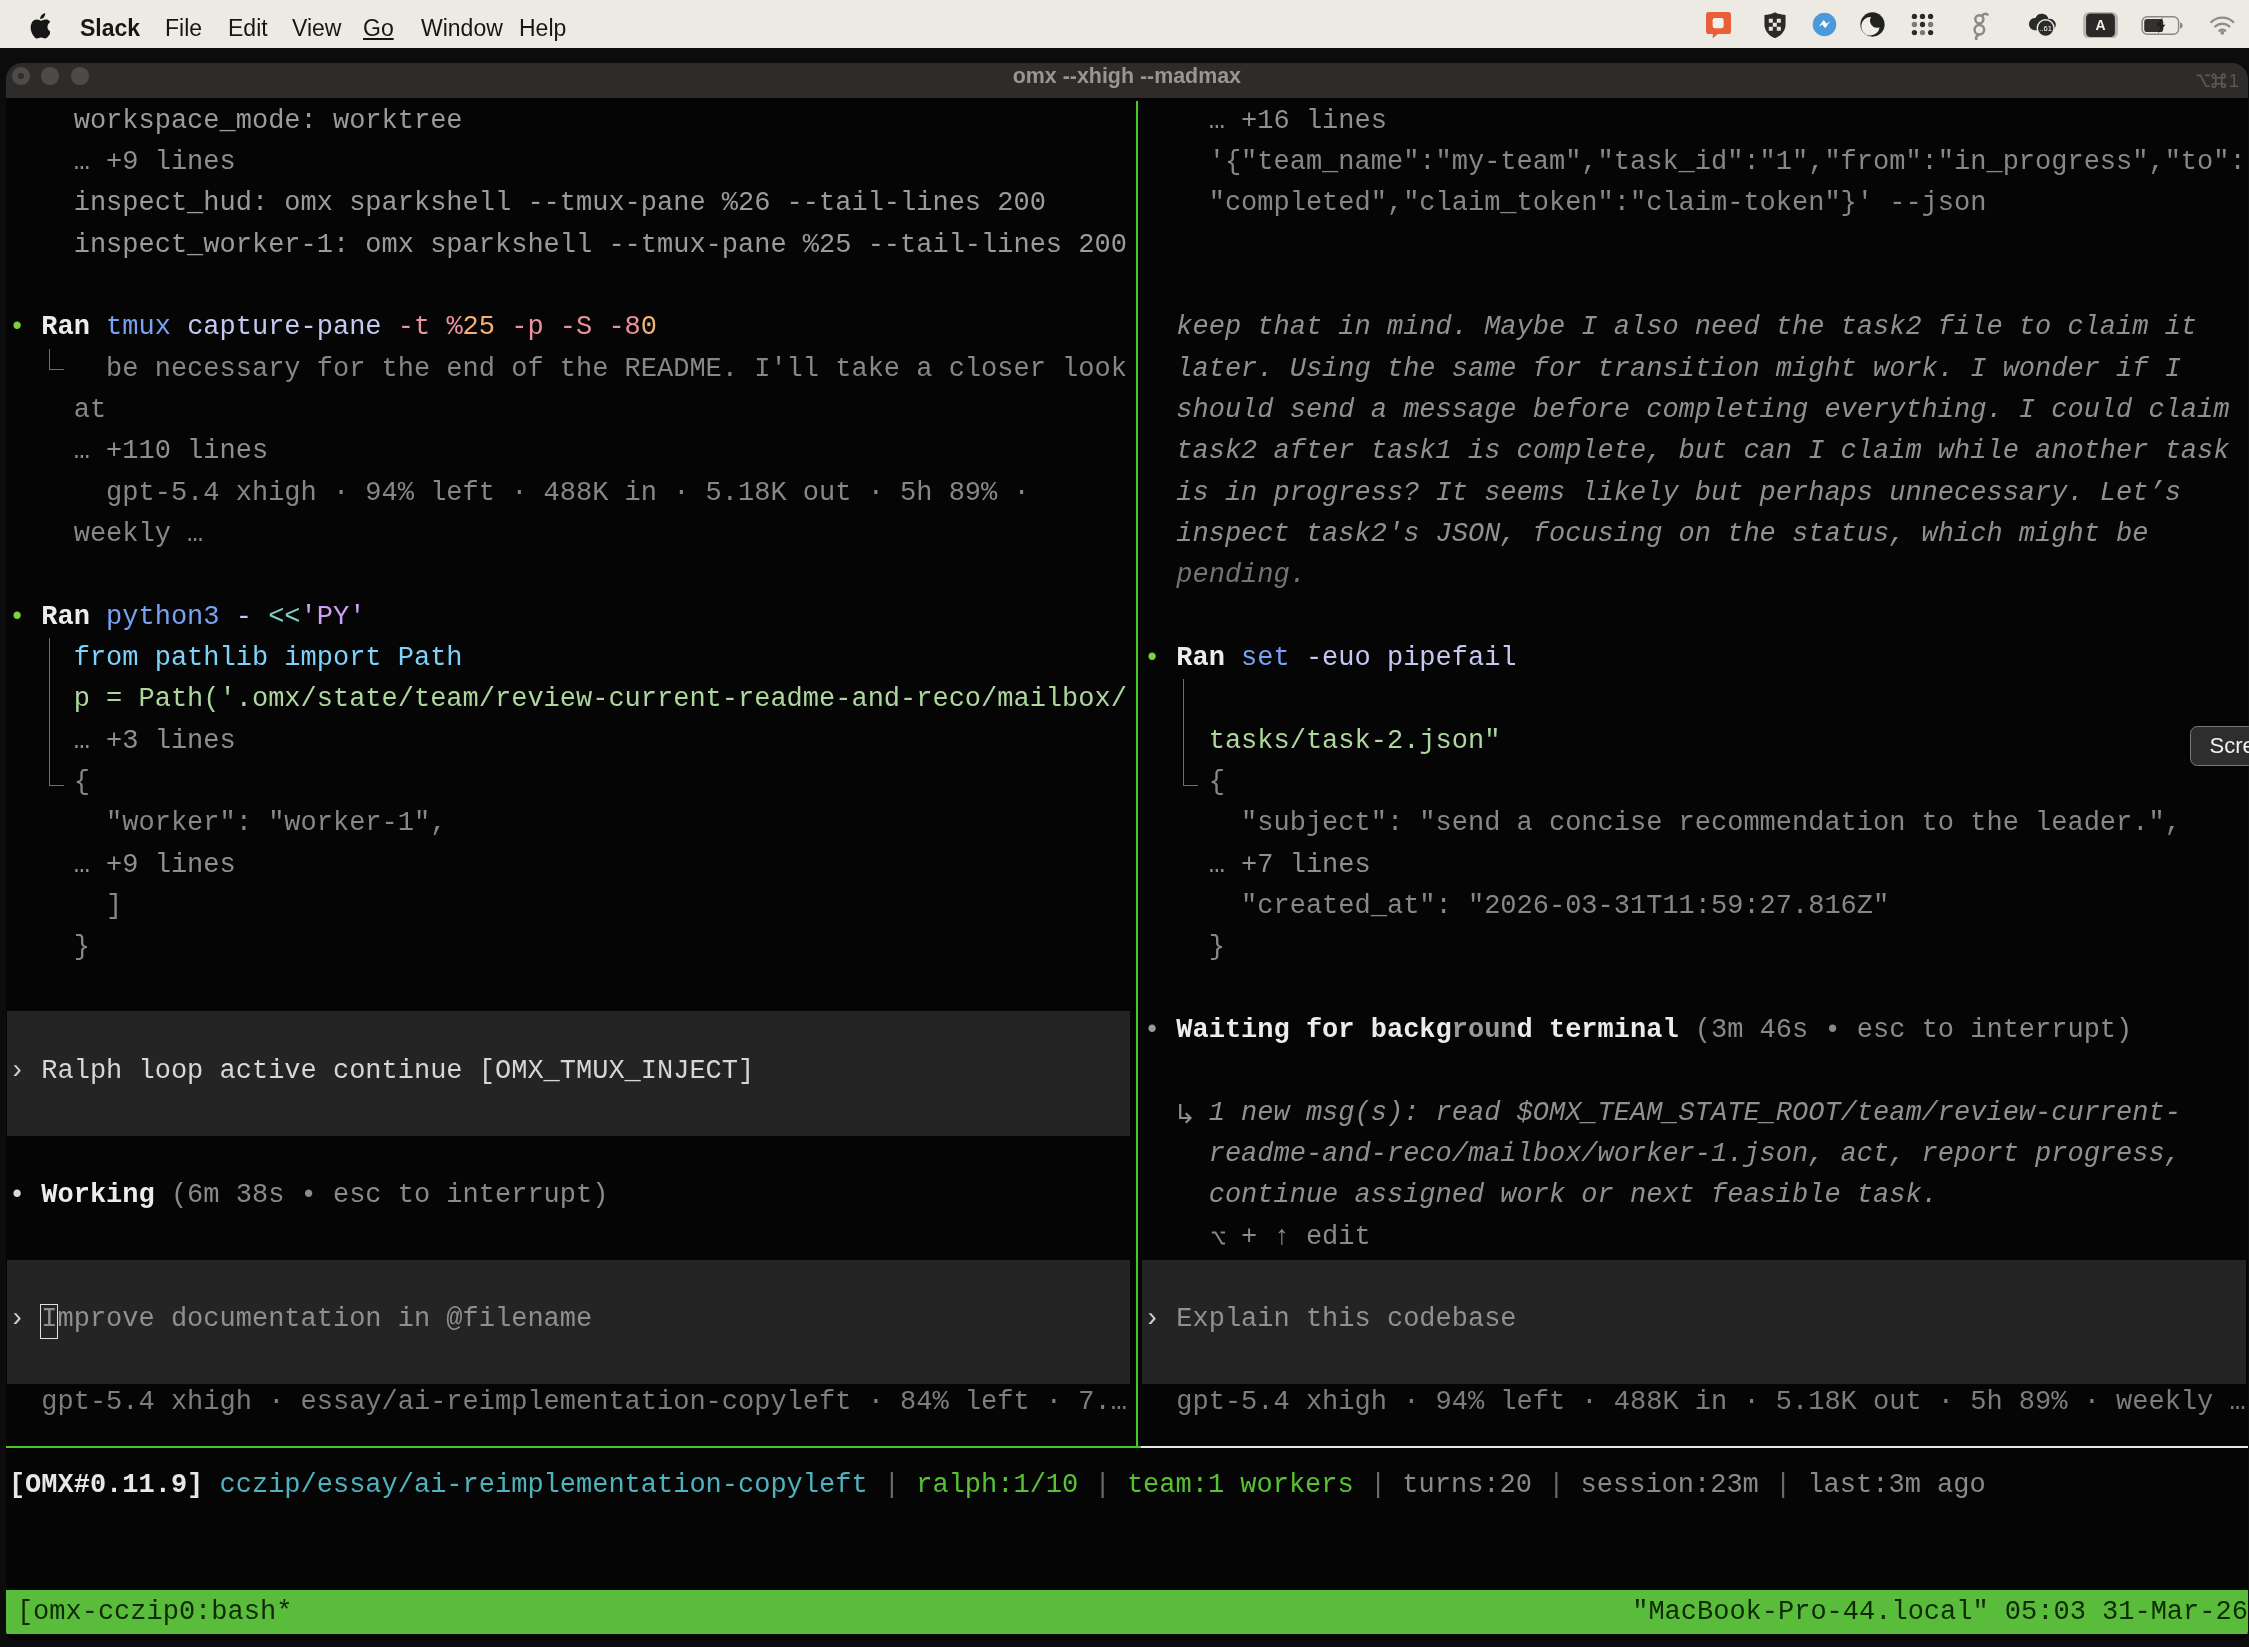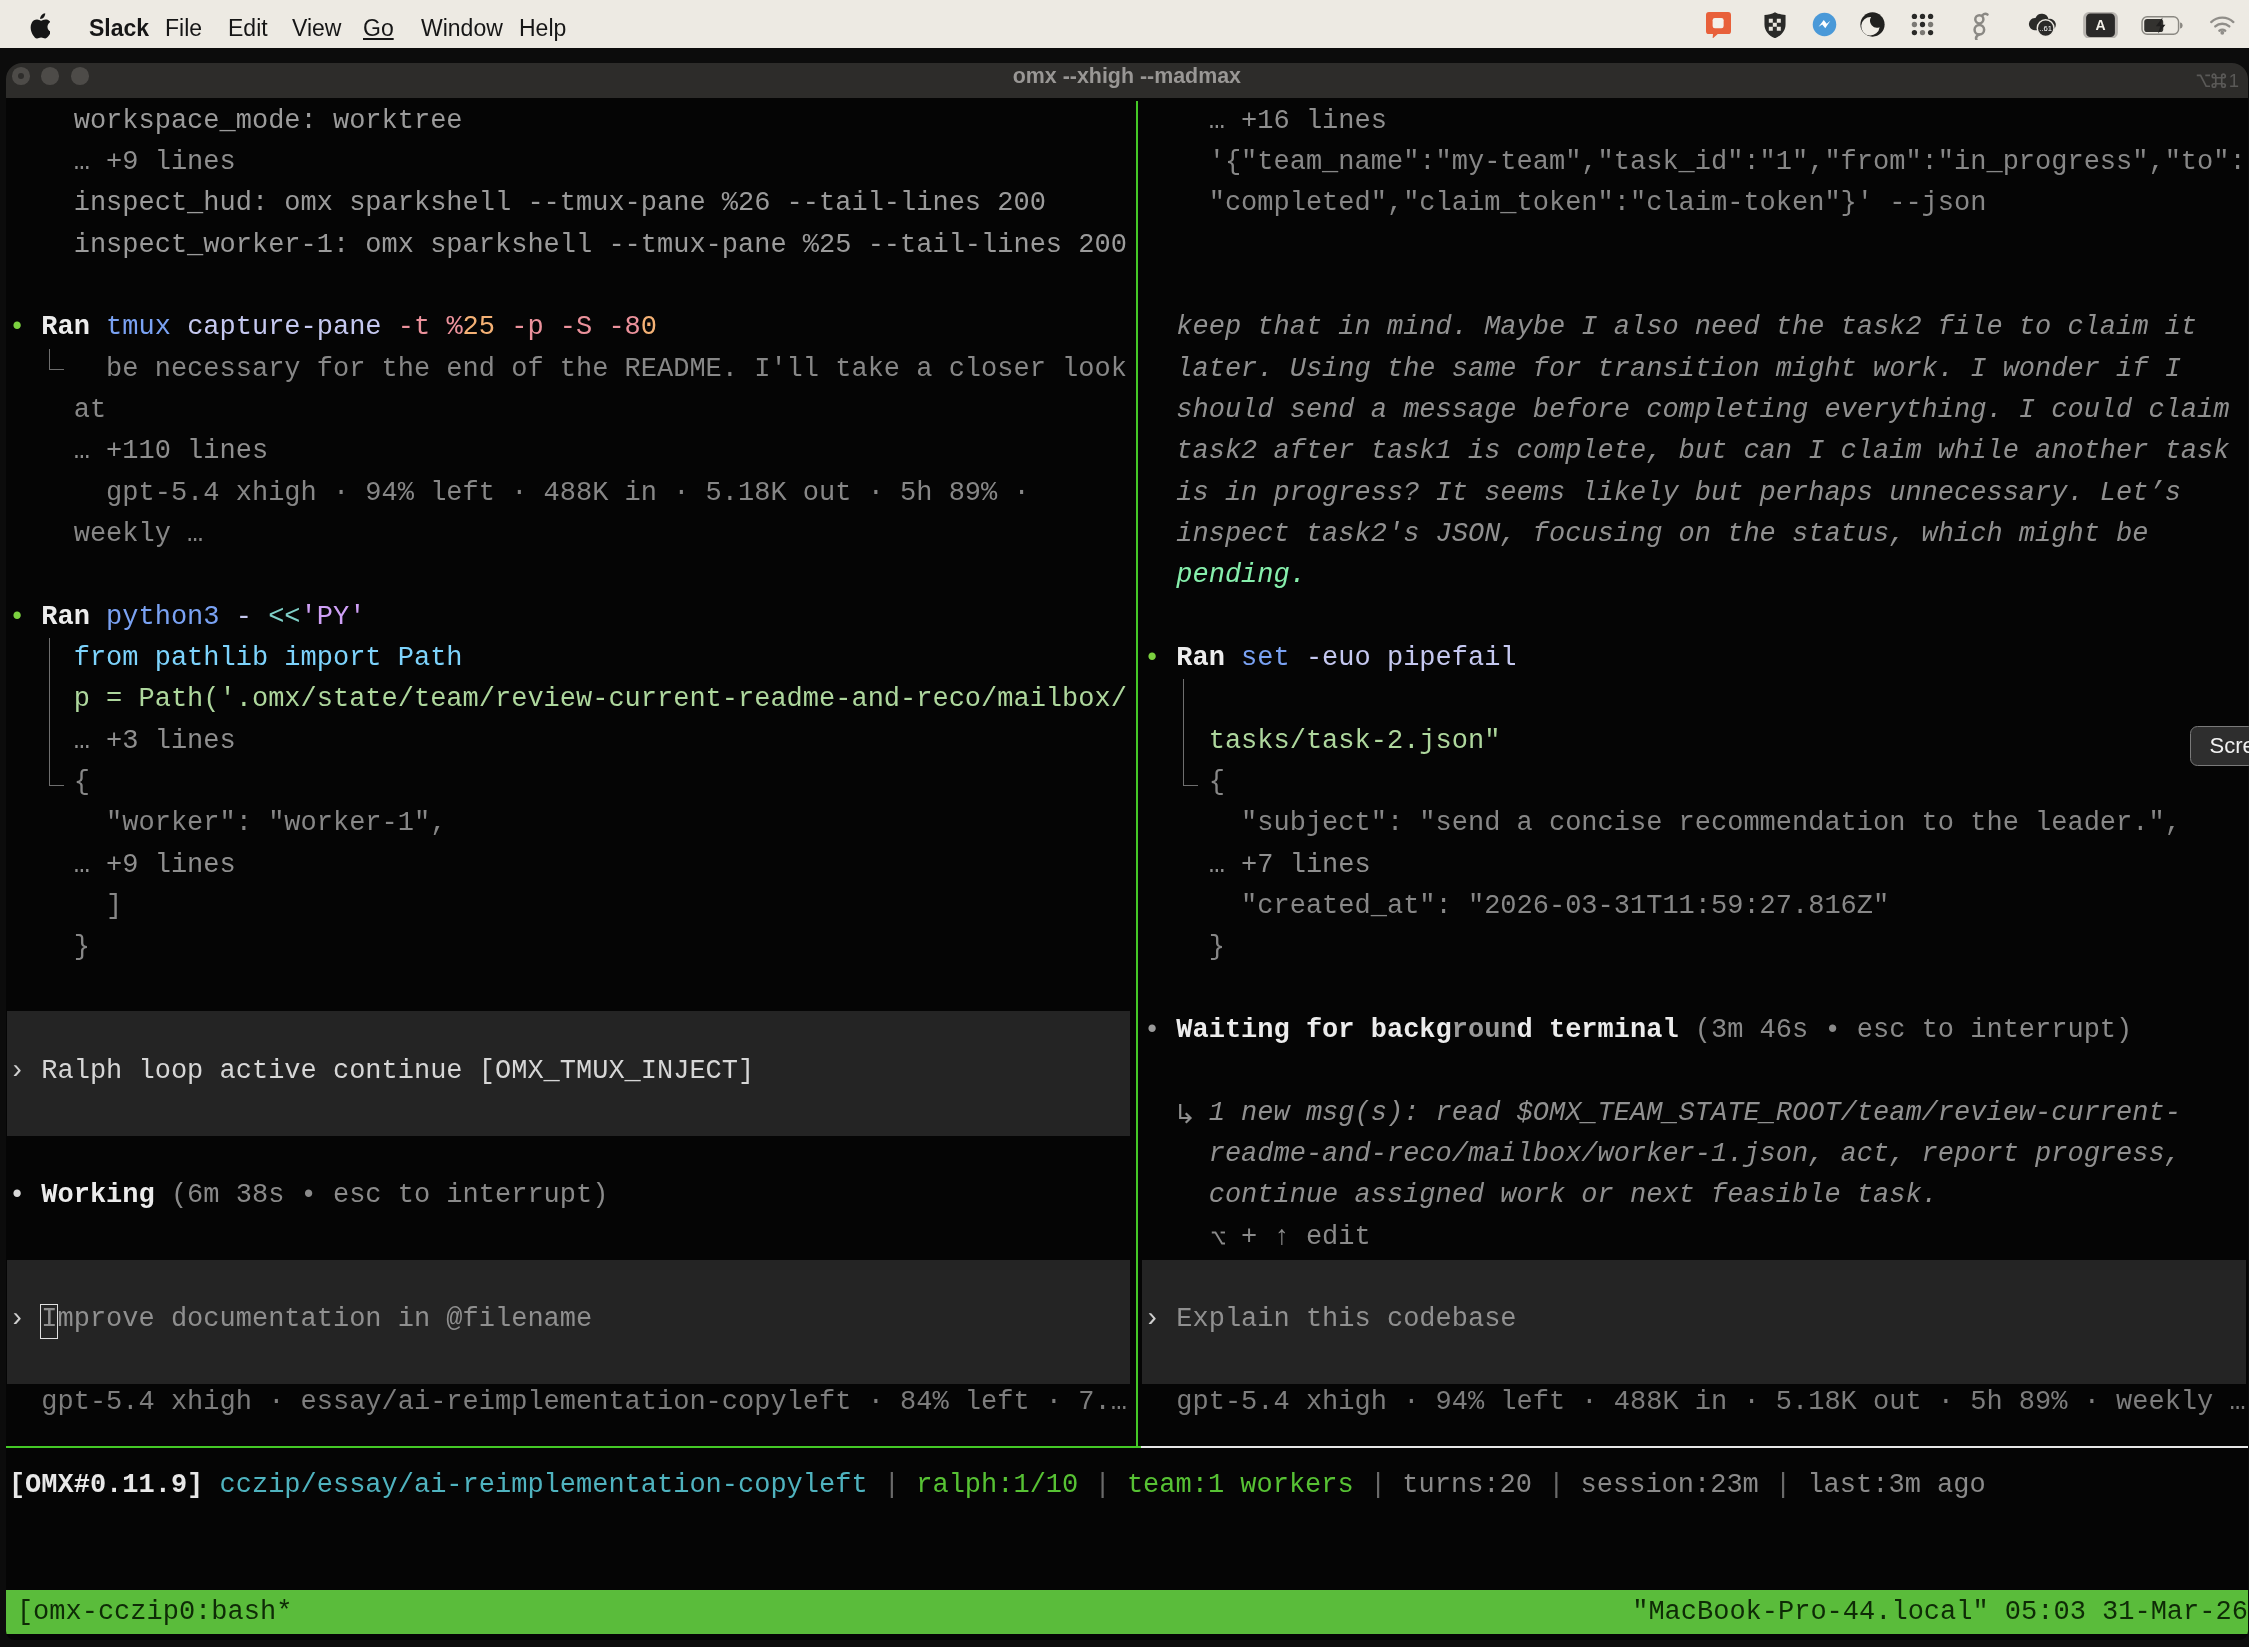--- a/index.html
+++ b/index.html
@@ -25,21 +25,21 @@
 #cursor { position:absolute; left:34px; top:1241px; width:18.5px; height:35px; border:1.8px solid #e0e0e0; }
 #scre { position:absolute; left:2190px; top:726px; width:66px; height:40px; background:#2e2e2e;
         border:1.5px solid #7a7a7a; border-radius:7.4px; color:#f2f2f2; font-family:"Liberation Sans",sans-serif;
         font-size:22px; line-height:38px; padding-left:18.5px; z-index:9; }
 </style></head>
 <body>
 <div id="menubar">
 <svg class="mbsvg" style="left:29.5px;top:13.3px" width="20.7" height="26" viewBox="0 0 17 21">
 <path fill="#161616" d="M11.4 3.3c.7-.85 1.2-2.02 1.06-3.2-1.03.05-2.27.69-3 1.53-.66.74-1.24 1.95-1.08 3.1 1.15.09 2.32-.58 3.02-1.43zm2.94 7.8c.03 3.12 2.73 4.16 2.76 4.17-.02.07-.43 1.47-1.42 2.92-.86 1.25-1.75 2.5-3.15 2.52-1.38.03-1.82-.81-3.4-.81-1.57 0-2.06.79-3.36.84-1.35.05-2.38-1.35-3.25-2.6C.75 15.6-.36 10.93 1.46 7.8c.9-1.56 2.52-2.54 4.28-2.57 1.33-.02 2.58.9 3.4.9.8 0 2.33-1.1 3.93-.94.67.03 2.55.27 3.76 2.04-.1.06-2.25 1.31-2.49 3.87z"></path>
     </svg>
-<div class="mi" style="left:80px;font-weight:600;margin-left:9px;">Slack</div>
+<div class="mi" style="left:80px;font-weight:600;">Slack</div>
 <div class="mi" style="left:165px;">File</div>
 <div class="mi" style="left:228px;">Edit</div>
 <div class="mi" style="left:292px;">View</div>
 <div class="mi" style="left:363px;text-decoration:underline;">Go</div>
 <div class="mi" style="left:421px;">Window</div>
 <div class="mi" style="left:519px;">Help</div>
 <div class="mbi" style="left:1706px;top:11.8px;width:25px;height:28px"><svg width="25" height="26.6" viewBox="0 0 34 36">
         <path fill="#e8603a" d="M4 0h26a4 4 0 014 4v22a4 4 0 01-4 4H16l-7 6 .5-6H4a4 4 0 01-4-4V4a4 4 0 014-4z"></path>
         <rect x="9" y="8" width="15" height="14" rx="3" fill="#f3f0ea"></rect>
       </svg></div>
@@ -153,21 +153,21 @@
 <div class="r" style="left:3px;top:1319px;">&nbsp;&nbsp;<span style="color:#7d7d7d;">gpt-5.4 xhigh · essay/ai-reimplementation-copyleft · 84% left · 7.…</span></div>
 <div class="r" style="left:1138px;top:38px;">&nbsp;&nbsp;&nbsp;&nbsp;<span style="color:#8f8f8f;">… +16 lines</span></div>
 <div class="r" style="left:1138px;top:79px;">&nbsp;&nbsp;&nbsp;&nbsp;<span style="color:#878787;">'{"team_name":"my-team","task_id":"1","from":"in_progress","to":</span></div>
 <div class="r" style="left:1138px;top:120px;">&nbsp;&nbsp;&nbsp;&nbsp;<span style="color:#878787;">"completed","claim_token":"claim-token"}' --json</span></div>
 <div class="r" style="left:1138px;top:244px;">&nbsp;&nbsp;<span style="color:#909090;font-style:italic;">keep that in mind. Maybe I also need the task2 file to claim it</span></div>
 <div class="r" style="left:1138px;top:286px;">&nbsp;&nbsp;<span style="color:#909090;font-style:italic;">later. Using the same for transition might work. I wonder if I</span></div>
 <div class="r" style="left:1138px;top:327px;">&nbsp;&nbsp;<span style="color:#909090;font-style:italic;">should send a message before completing everything. I could claim</span></div>
 <div class="r" style="left:1138px;top:368px;">&nbsp;&nbsp;<span style="color:#909090;font-style:italic;">task2 after task1 is complete, but can I claim while another task</span></div>
 <div class="r" style="left:1138px;top:410px;">&nbsp;&nbsp;<span style="color:#909090;font-style:italic;">is in progress? It seems likely but perhaps unnecessary. Let’s</span></div>
 <div class="r" style="left:1138px;top:451px;">&nbsp;&nbsp;<span style="color:#909090;font-style:italic;">inspect task2's JSON, focusing on the status, which might be</span></div>
-<div class="r" style="left:1138px;top:492px;">&nbsp;&nbsp;<span style="color:#86efac;font-style:italic;">pending.</span></div>
+<div class="r" style="left:1138px;top:492px;">&nbsp;&nbsp;<span style="color:#737373;font-style:italic;">pending.</span></div>
 <div class="r" style="left:1138px;top:575px;"><span style="color:#7bd13f;">•</span>&nbsp;<span style="color:#ececec;font-weight:bold;">Ran</span>&nbsp;<span style="color:#7aa2f3;">set</span>&nbsp;<span style="color:#c5c8f0;">-euo</span>&nbsp;<span style="color:#c5c8f0;">pipefail</span></div>
 <div class="r" style="left:1138px;top:658px;">&nbsp;&nbsp;&nbsp;&nbsp;<span style="color:#aed79d;">tasks/task-2.json"</span></div>
 <div class="r" style="left:1138px;top:699px;">&nbsp;&nbsp;&nbsp;&nbsp;<span style="color:#878787;">{</span></div>
 <div class="r" style="left:1138px;top:740px;">&nbsp;&nbsp;&nbsp;&nbsp;&nbsp;&nbsp;<span style="color:#878787;">"subject": "send a concise recommendation to the leader.",</span></div>
 <div class="r" style="left:1138px;top:782px;">&nbsp;&nbsp;&nbsp;&nbsp;<span style="color:#8f8f8f;">… +7 lines</span></div>
 <div class="r" style="left:1138px;top:823px;">&nbsp;&nbsp;&nbsp;&nbsp;&nbsp;&nbsp;<span style="color:#878787;">"created_at": "2026-03-31T11:59:27.816Z"</span></div>
 <div class="r" style="left:1138px;top:864px;">&nbsp;&nbsp;&nbsp;&nbsp;<span style="color:#878787;">}</span></div>
 <div class="r" style="left:1138px;top:947px;"><span style="color:#9a9a9a;">•</span>&nbsp;<span style="color:#ececec;font-weight:bold;">Waiting for backg</span><span style="color:#9a9a9a;font-weight:bold;">roun</span><span style="color:#ececec;font-weight:bold;">d terminal</span>&nbsp;<span style="color:#8a8a8a;">(3m 46s • esc to interrupt)</span></div>
 <div class="r" style="left:1138px;top:1030px;">&nbsp;&nbsp;&nbsp;&nbsp;<span style="color:#909090;font-style:italic;">1 new msg(s): read $OMX_TEAM_STATE_ROOT/team/review-current-</span></div>
 <div class="r" style="left:1138px;top:1071px;">&nbsp;&nbsp;&nbsp;&nbsp;<span style="color:#909090;font-style:italic;">readme-and-reco/mailbox/worker-1.json, act, report progress,</span></div>

